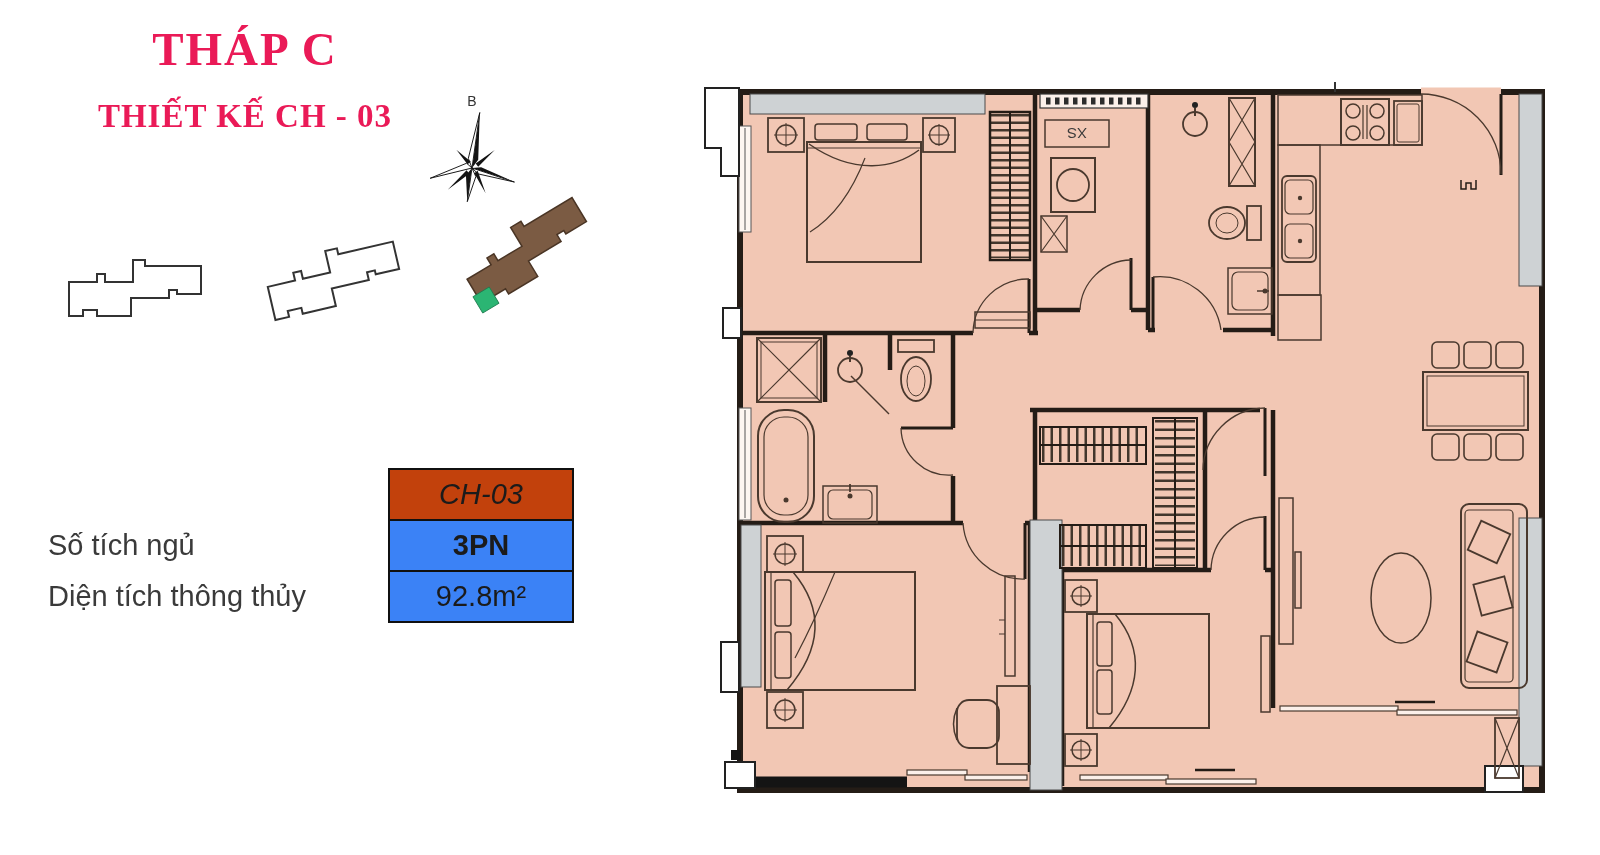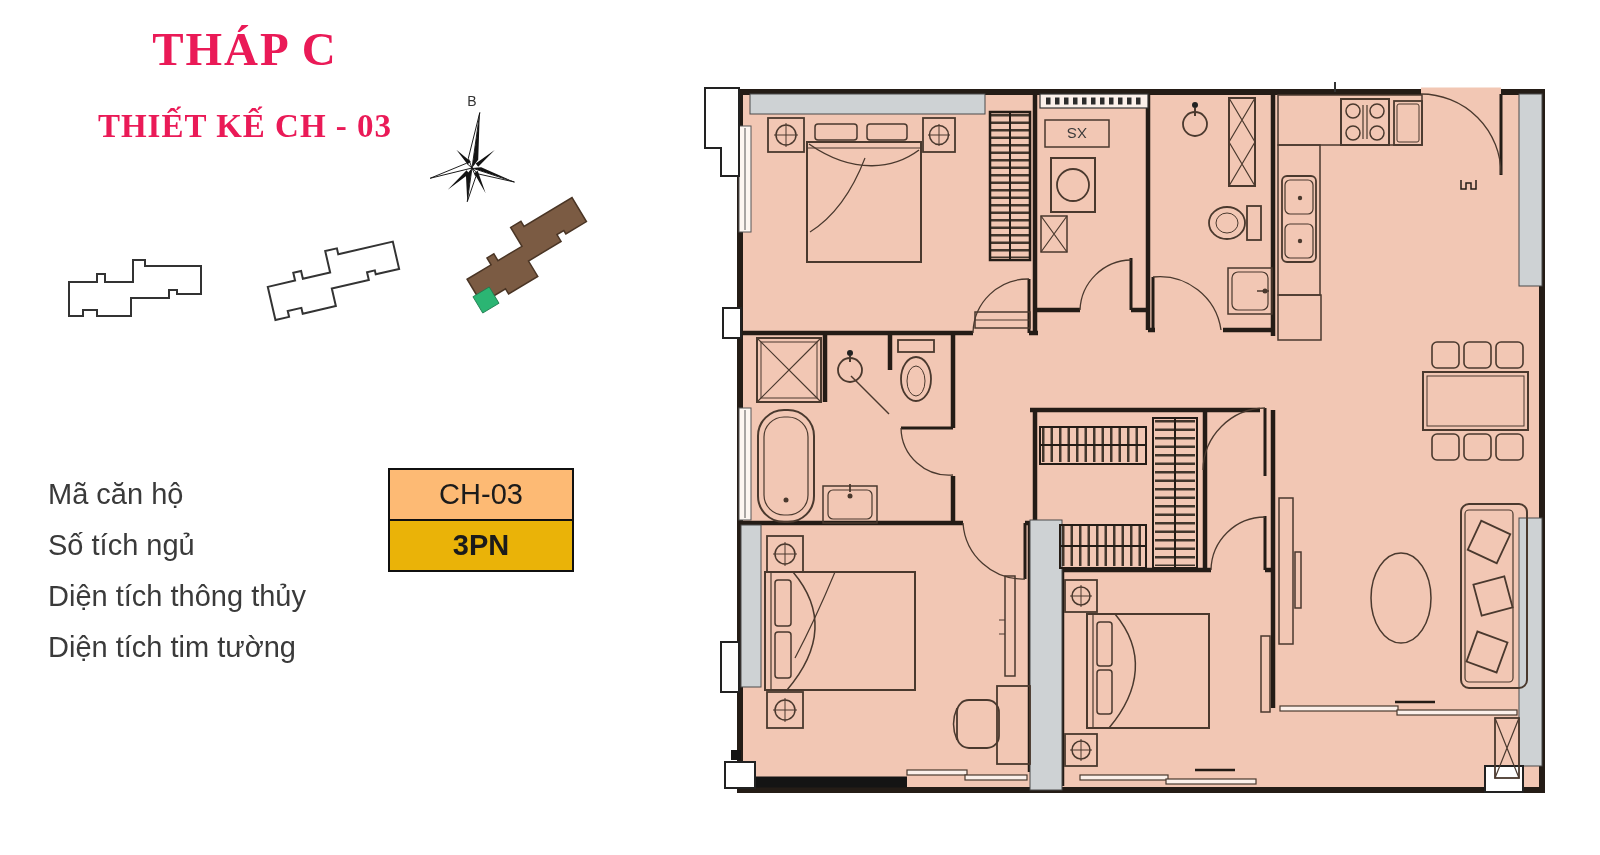--- a/index.html
+++ b/index.html
@@ -2,31 +2,31 @@
 <html><head>
 <meta charset="utf-8">
 <style>
   html,body{margin:0;padding:0;background:#fff;}
   #canvas{position:relative;width:1600px;height:855px;background:#fff;overflow:hidden;
           font-family:"Liberation Sans",sans-serif;border-radius:17px;}
   .abs{position:absolute;}
   .title{left:20px;top:22px;width:450px;text-align:center;
          font-family:"Liberation Serif",serif;font-weight:bold;font-size:47px;
          color:#ea1a57;letter-spacing:2px;}
-  .subtitle{left:10px;top:108px;width:470px;text-align:center;
+  .subtitle{left:10px;top:98px;width:470px;text-align:center;
          font-family:"Liberation Serif",serif;font-weight:bold;font-size:33px;
          color:#ea1a57;letter-spacing:1px;}
   .info-table{left:48px;top:468px;width:540px;height:212px;}
   .info-row{position:absolute;left:0;width:540px;height:53px;}
   .info-label{position:absolute;left:0;top:0;height:53px;line-height:53px;
         font-size:29px;color:#3a3a3a;white-space:nowrap;}
   .info-box{position:absolute;left:340px;top:0;width:186px;height:53px;
-        border:2.5px solid #101010;box-sizing:border-box;background:#eab308;
+        border:2.5px solid #101010;box-sizing:border-box;background:#3b82f6;
         text-align:center;line-height:48px;font-size:29px;color:#1b1b1b;}
-  .hl{background:#fdba74;}
+  .hl{background:#c2410c;font-style:italic;}
   .bold{font-weight:bold;}
   svg{display:block;}
 </style>
 </head>
 <body>
 
 <div id="canvas">
 
   <div class="abs title">THÁP C</div>
   <div class="abs subtitle">THIẾT KẾ CH - 03</div>
@@ -60,32 +60,31 @@
     <svg width="190" height="145" viewBox="0 0 190 145">
       <g transform="translate(32,66) rotate(-31)">
         <path d="M2,26 H30 V18 H38 V26 H66 V4 H78 V10 H134 V38 H110 V34 H102 V42 H64 V60 H30 V54 H16 V60 H2 Z" fill="#7b5b43" stroke="#4a3525" stroke-width="1.5"></path>
         <rect x="-2" y="44" width="19" height="19" fill="#2bb573" stroke="#1d7a4e" stroke-width="0.8"></rect>
       </g>
     </svg>
   </div>
 
   <div class="abs info-table">
     <div class="info-row" style="top:0;">
-      <span class="info-label">Mã căn hộ</span>
       <span class="info-box hl">CH-03</span>
     </div>
     <div class="info-row" style="top:51px;">
       <span class="info-label">Số tích ngủ</span>
       <span class="info-box bold">3PN</span>
     </div>
     <div class="info-row" style="top:102px;text-decoration:underline;">
       <span class="info-label">Diện tích thông thủy</span>
+      <span class="info-box">92.8m²</span>
     </div>
     <div class="info-row" style="top:153px;">
-      <span class="info-label">Diện tích tim tường</span>
     </div>
   </div>
 
   <div class="abs" style="left:695px;top:80px;">
   <svg width="860" height="720" viewBox="0 0 860 720">
 
     <rect x="42" y="9" width="808" height="704" fill="#f2c7b4"></rect>
 
     <g>
       <rect x="45" y="12" width="802" height="698" fill="none" stroke="#241c16" stroke-width="6"></rect>

